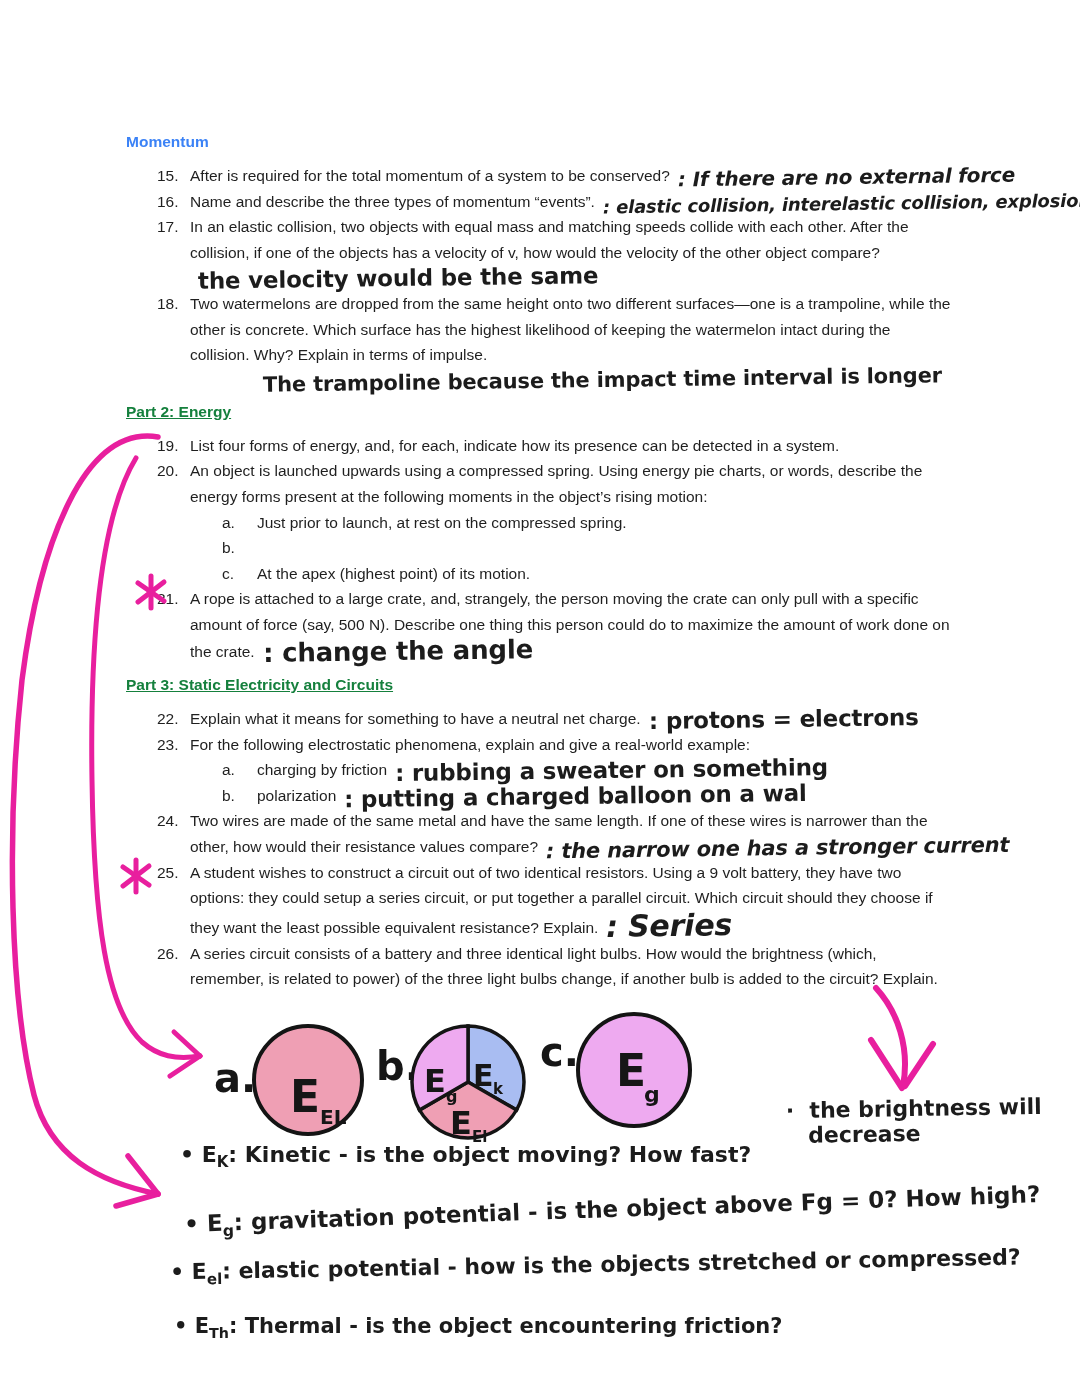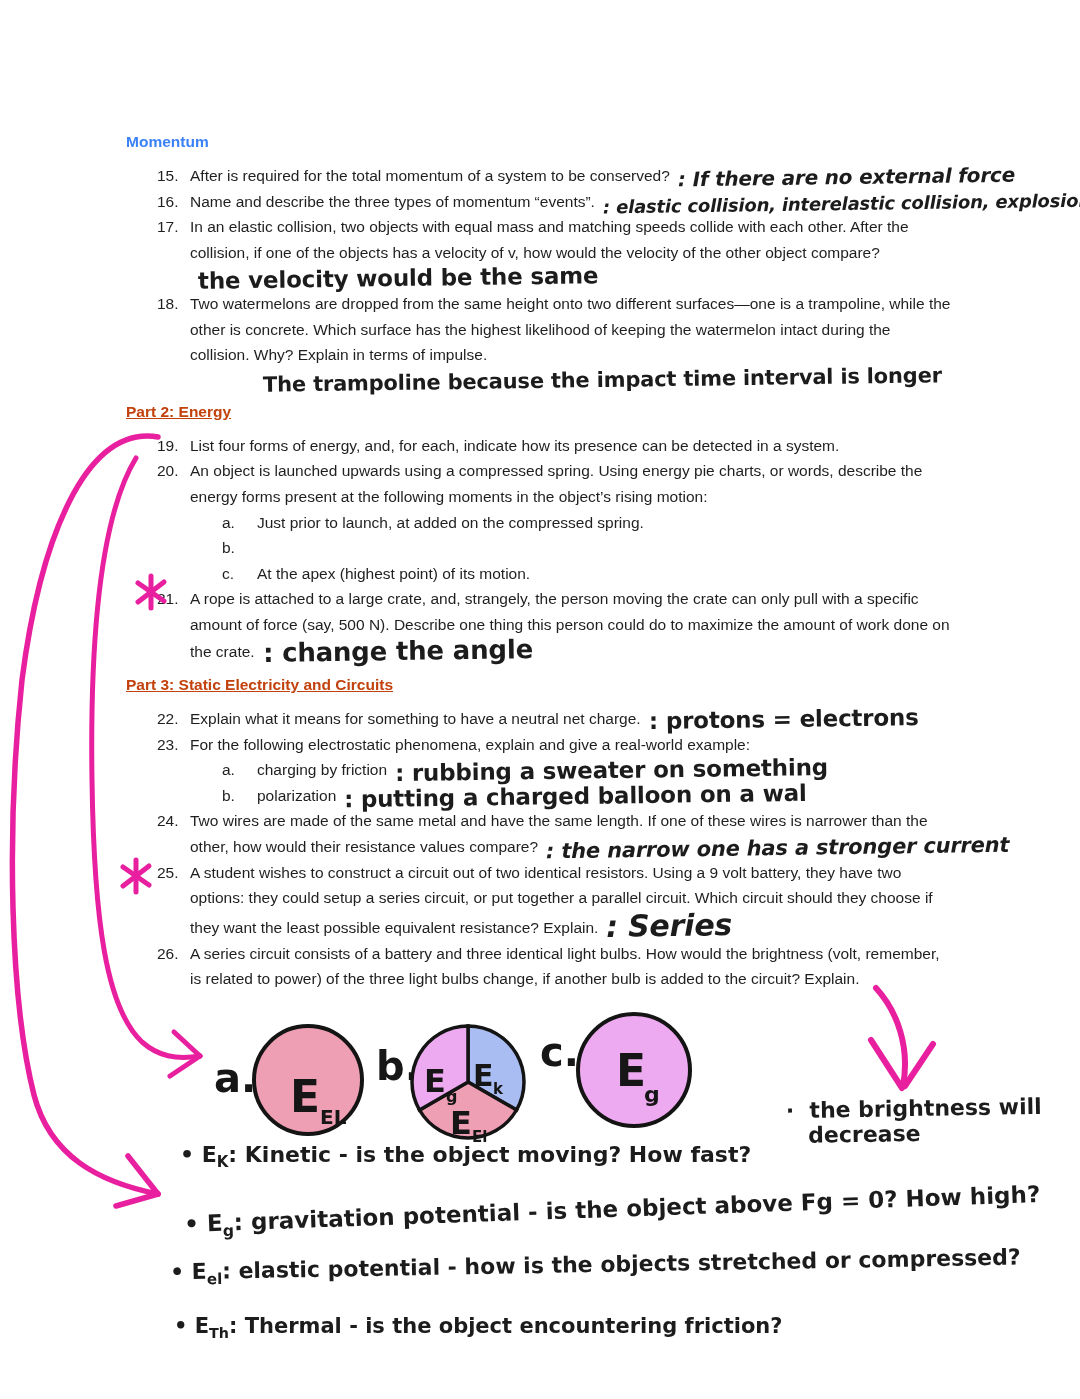--- a/index.html
+++ b/index.html
@@ -1,20 +1,20 @@
 <!DOCTYPE html>
 <html><head>
 <meta charset="utf-8">
 <style>
   html,body{margin:0;padding:0;background:#ffffff;}
   .page{position:relative;width:1080px;height:1399px;background:#ffffff;overflow:hidden;
         font-family:"Liberation Sans",sans-serif;color:#1f1f1f;}
   .doc{position:absolute;left:126px;top:133px;width:930px;}
   .title{font-size:15.5px;font-weight:bold;color:#3b82f6;margin:0 0 12px 0;}
-  .part{font-size:15.5px;font-weight:bold;text-decoration:underline;color:#c2410c;margin:12px 0 12px 0;}
+  .part{font-size:15.5px;font-weight:bold;text-decoration:underline;color:#15803d;margin:12px 0 12px 0;}
   .q{display:flex;font-size:15.5px;line-height:25.6px;}
   .qnum{flex:none;width:33px;margin-left:31px;}
   .qtext{width:763px;}
   .q.sub .qnum{margin-left:96px;width:35px;}
   .q.sub .qtext{width:640px;}
   .hw{font-family:"DejaVu Sans",sans-serif;font-weight:700;color:#1c1c1c;display:inline-block;
       line-height:1;white-space:nowrap;transform:rotate(-0.8deg);margin-left:8px;
       vertical-align:-3px;letter-spacing:-0.2px;}
   .hwo{display:inline-block;width:3px;white-space:nowrap;overflow:visible;font-style:italic;}
   .sz18{font-size:18px}.sz20{font-size:20px}.sz21{font-size:21px}
@@ -66,21 +66,21 @@
       <span class="qnum">19.</span>
       <span class="qtext">List four forms of energy, and, for each, indicate how its presence can be detected in a system.</span>
     </div>
 
     <div class="q">
       <span class="qnum">20.</span>
       <span class="qtext">An object is launched upwards using a compressed spring. Using energy pie charts, or words, describe the energy forms present at the following moments in the object’s rising motion:</span>
     </div>
     <div class="q sub">
       <span class="qnum">a.</span>
-      <span class="qtext">Just prior to launch, at added on the compressed spring.</span>
+      <span class="qtext">Just prior to launch, at rest on the compressed spring.</span>
     </div>
     <div class="q sub">
       <span class="qnum">b.</span>
     </div>
     <div class="q sub">
       <span class="qnum">c.</span>
       <span class="qtext">At the apex (highest point) of its motion.</span>
     </div>
 
     <div class="q">
@@ -113,21 +113,21 @@
       <span class="qtext"><span>Two wires are made of the same metal and have the same length. If one of these wires is narrower than the other, how would their resistance values compare?</span><span class="hwo"><span class="hw sz21">: the narrow one has a stronger current</span></span></span>
     </div>
 
     <div class="q">
       <span class="qnum">25.</span>
       <span class="qtext"><span>A student wishes to construct a circuit out of two identical resistors. Using a 9 volt battery, they have two options: they could setup a series circuit, or put together a parallel circuit. Which circuit should they choose if they want the least possible equivalent resistance? Explain.</span><span class="hwo"><span class="hw sz30">: Series</span></span></span>
     </div>
 
     <div class="q">
       <span class="qnum">26.</span>
-      <span class="qtext">A series circuit consists of a battery and three identical light bulbs. How would the brightness (volt, remember, is related to power) of the three light bulbs change, if another bulb is added to the circuit? Explain.</span>
+      <span class="qtext">A series circuit consists of a battery and three identical light bulbs. How would the brightness (which, remember, is related to power) of the three light bulbs change, if another bulb is added to the circuit? Explain.</span>
     </div>
 
   </div>
 
   <div class="note n22" style="left:180px;top:1142px;">
     <span>• E</span><sub>K</sub><span>: Kinetic - is the object moving? How fast?</span>
   </div>
   <div class="note n23 rot-2" style="left:184px;top:1196px;">
     <span>• E</span><sub>g</sub><span>: gravitation potential - is the object above Fg = 0? How high?</span>
   </div>

